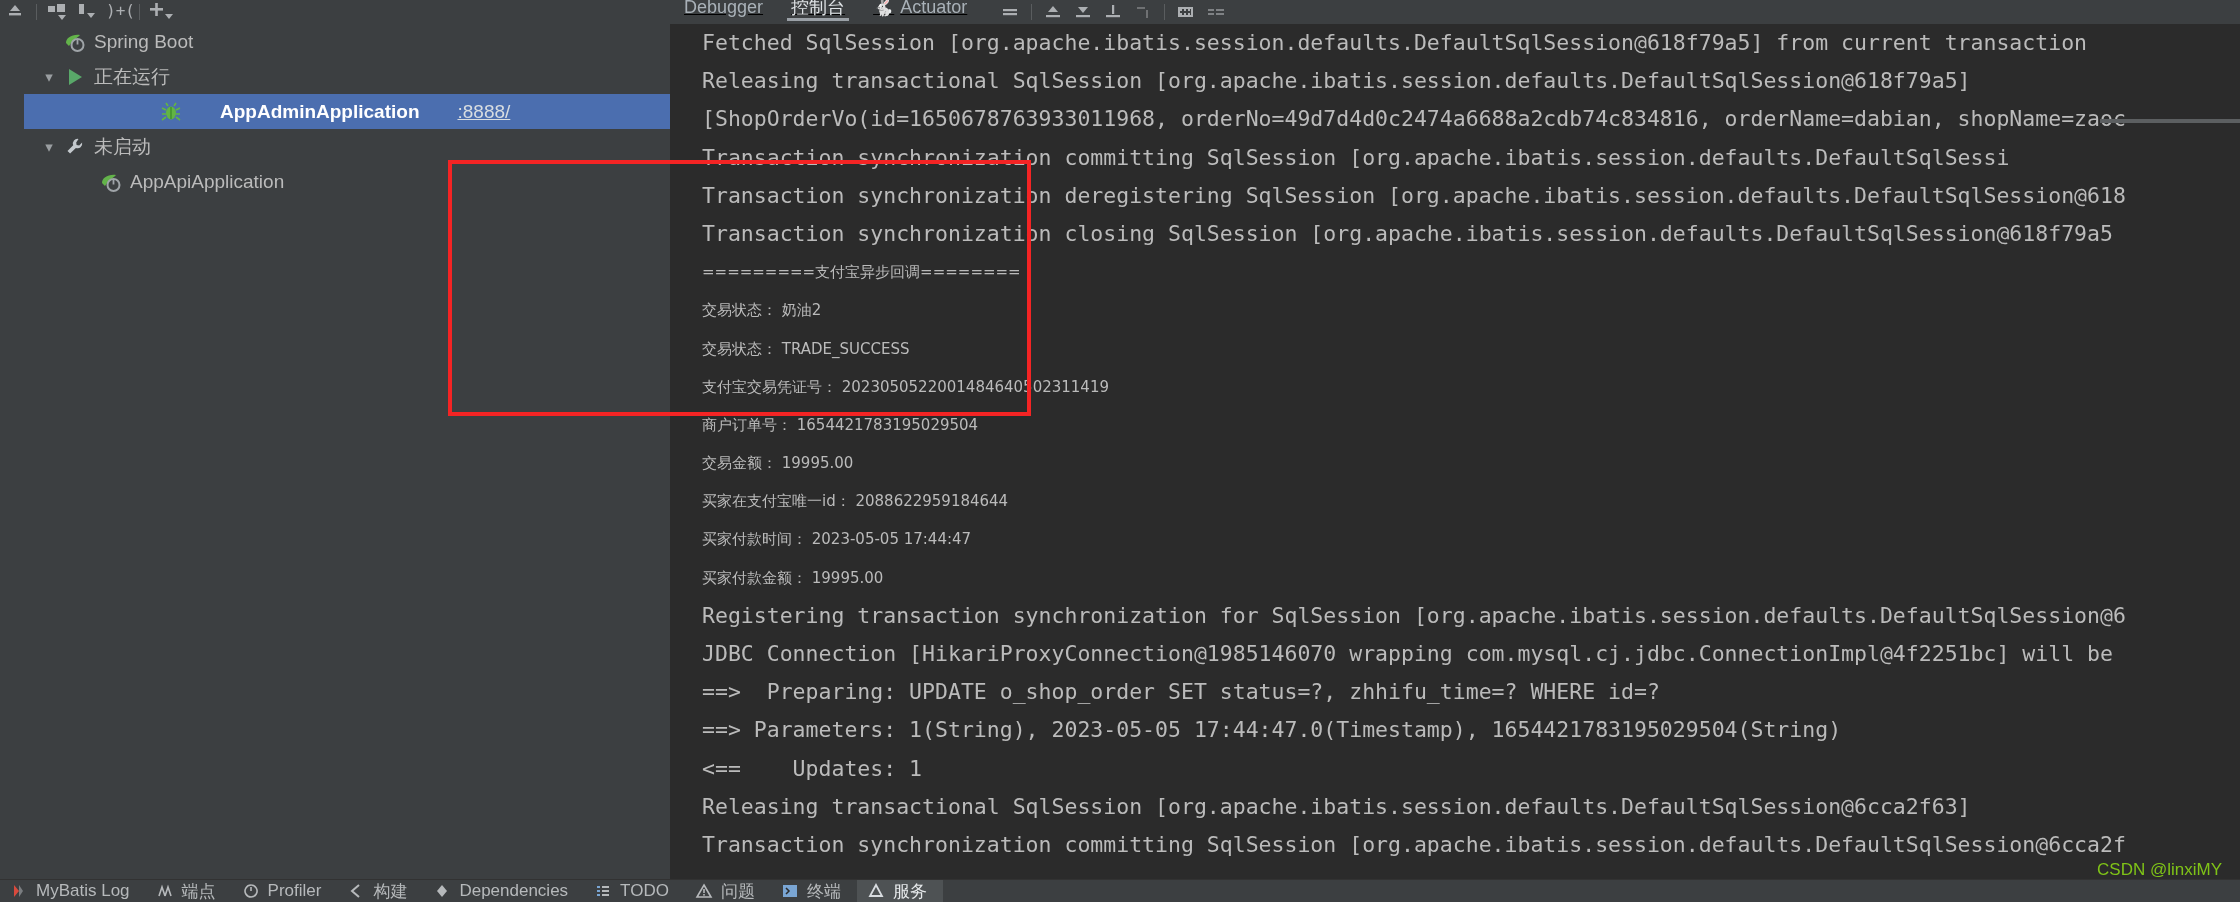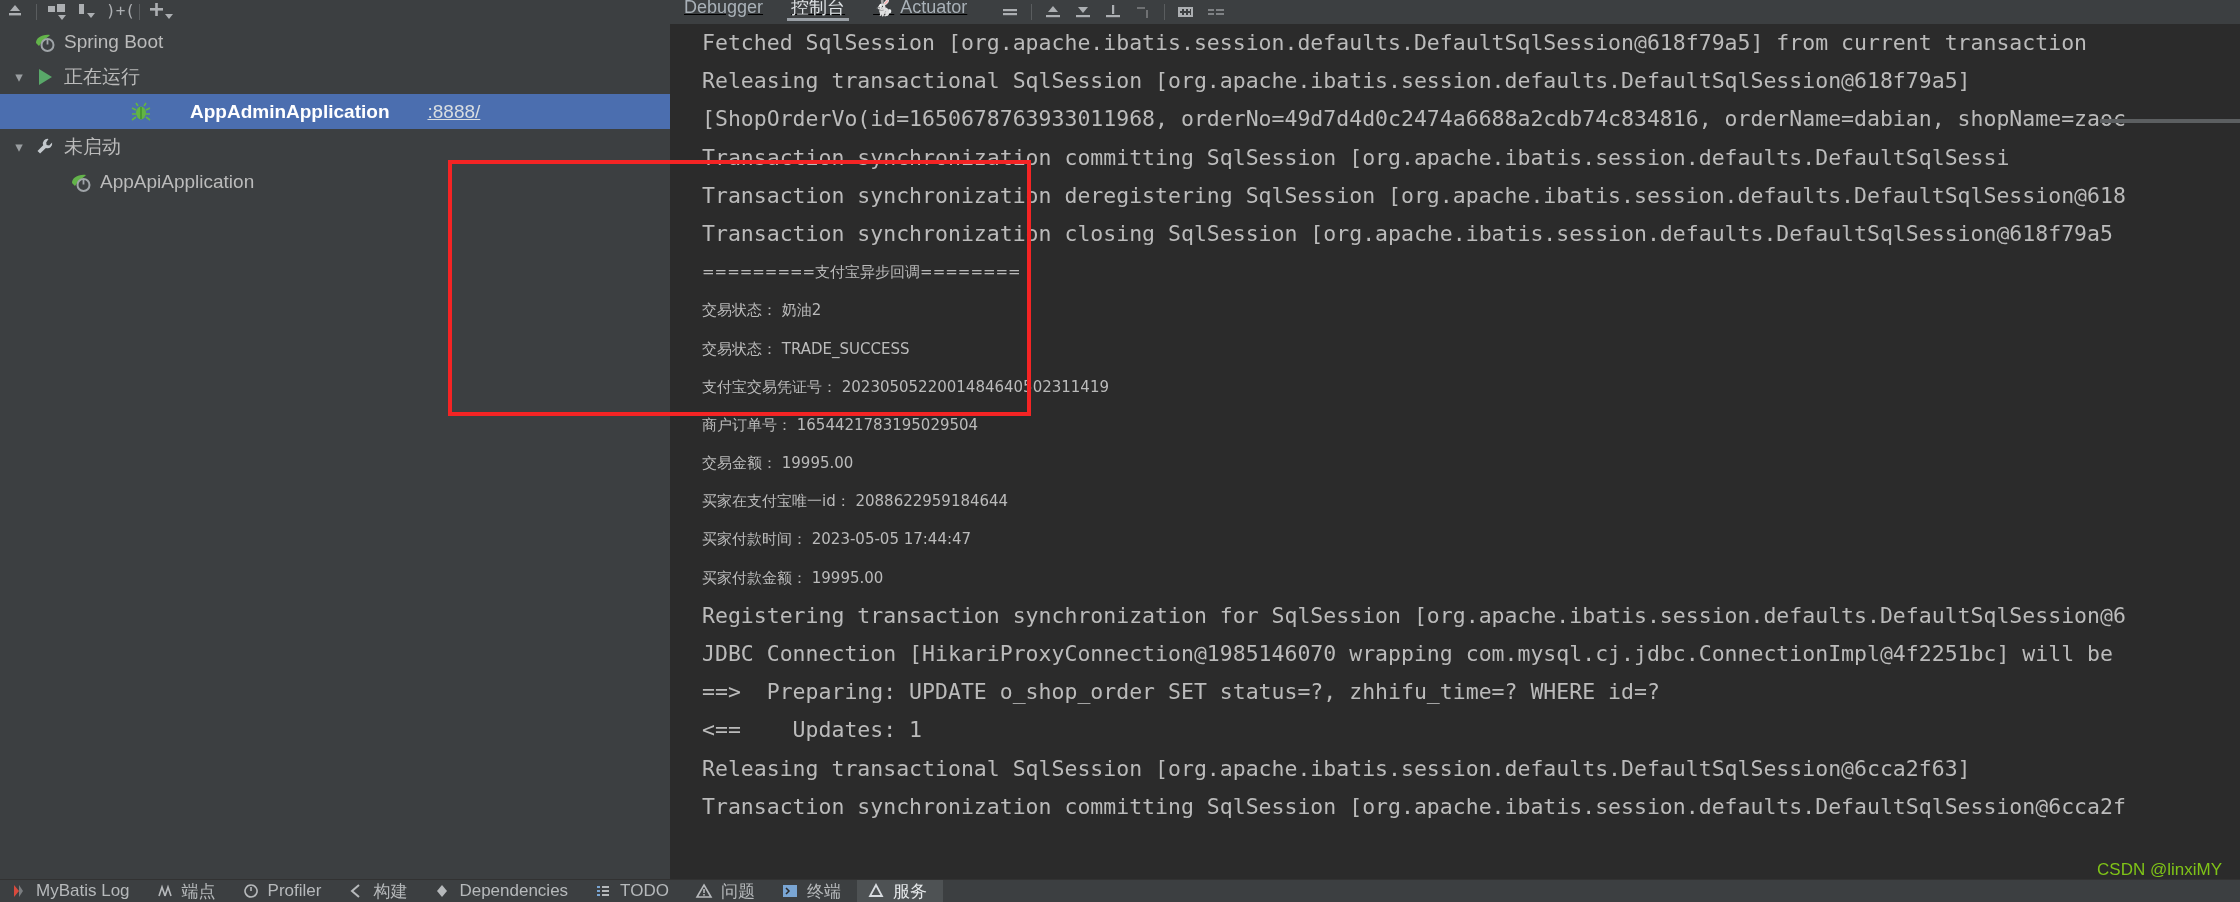--- a/index.html
+++ b/index.html
@@ -47,21 +47,21 @@
   .tb-right{display:flex;align-items:center;margin-left:14px;}
 
   
   .tree{
     position:absolute;left:0;top:24px;width:670px;height:856px;
     background:#3c3f41;
     font-size:19px;
   }
   .trow{
     height:35px;display:flex;align-items:center;
-    padding-left:6px;color:#bbbbbb;white-space:nowrap;
+    padding-left:12px;color:#bbbbbb;white-space:nowrap;margin-left:24px;
   }
   .trow.sel{background:#4b6eaf;color:#ffffff;}
   .chev{width:26px;display:flex;align-items:center;justify-content:center;color:#9a9ea1;font-size:15px;}
   .chev.blank{visibility:hidden;}
   .tindent{display:inline-block;}
   .ticon{width:26px;height:26px;display:flex;align-items:center;justify-content:center;margin-right:6px;}
   .tlabel{font-size:19px;}
   .trow.sel .tlabel{font-weight:bold;color:#ffffff;}
   .tport{color:#d8dde1;text-decoration:underline;margin-left:8px;font-weight:normal;font-size:19px;}
 
@@ -303,20 +303,21 @@
       <div class="logline cn">交易状态： TRADE_SUCCESS</div>
       <div class="logline cn">支付宝交易凭证号： 2023050522001484640502311419</div>
       <div class="logline cn">商户订单号： 1654421783195029504</div>
       <div class="logline cn">交易金额： 19995.00</div>
       <div class="logline cn">买家在支付宝唯一id： 2088622959184644</div>
       <div class="logline cn">买家付款时间： 2023-05-05 17:44:47</div>
       <div class="logline cn">买家付款金额： 19995.00</div>
       <div class="logline">Registering transaction synchronization for SqlSession [org.apache.ibatis.session.defaults.DefaultSqlSession@6</div>
       <div class="logline">JDBC Connection [HikariProxyConnection@1985146070 wrapping com.mysql.cj.jdbc.ConnectionImpl@4f2251bc] will be</div>
       <div class="logline">==&gt;  Preparing: UPDATE o_shop_order SET status=?, zhhifu_time=? WHERE id=?</div>
+      <div class="logline">==&gt; Parameters: 1(String), 2023-05-05 17:44:47.0(Timestamp), 1654421783195029504(String)</div>
       <div class="logline">&lt;==    Updates: 1</div>
       <div class="logline">Releasing transactional SqlSession [org.apache.ibatis.session.defaults.DefaultSqlSession@6cca2f63]</div>
       <div class="logline">Transaction synchronization committing SqlSession [org.apache.ibatis.session.defaults.DefaultSqlSession@6cca2f</div>
     </div>
   <div class="hscroll"></div>
 </div>
 
 <div class="redbox" style="border-color: rgb(244, 36, 36);"></div>
 
 <div class="watermark">CSDN @linxiMY</div>

